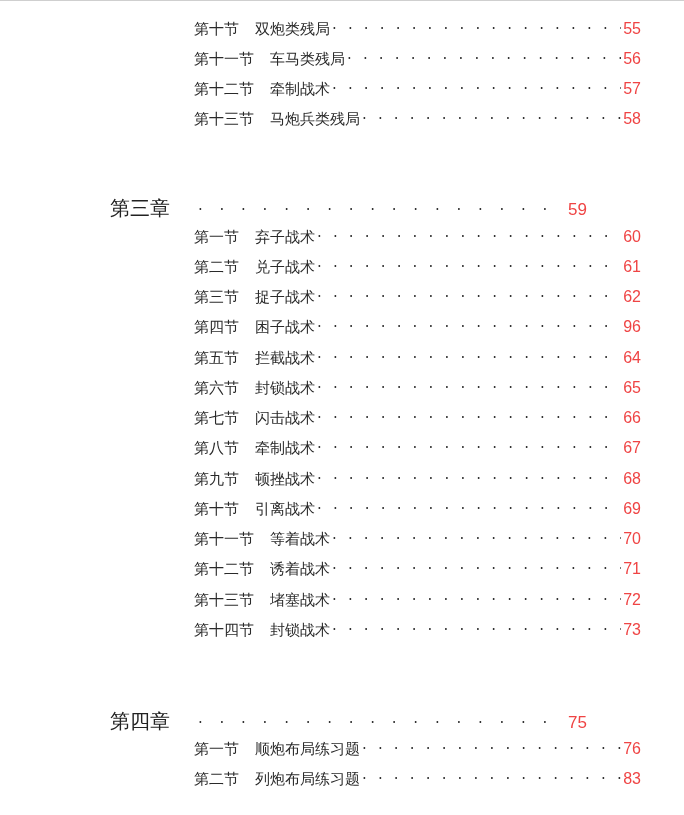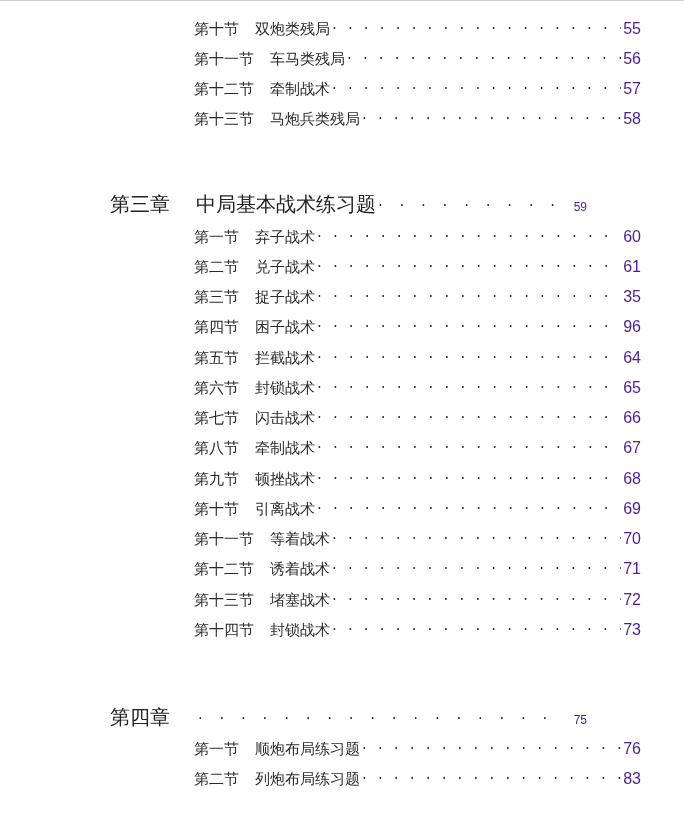--- a/index.html
+++ b/index.html
@@ -8,22 +8,22 @@
   .topline { position: absolute; left: 0; top: 0; width: 684px; height: 1px; background: #cfcfcf; }
   .entry { position: absolute; display: flex; align-items: baseline; white-space: nowrap; }
   .sec { left: 154px; width: 447px; font-size: 15px; color: #2a2a2a; margin-left: 40px; }
   .chap { left: 110px; width: 477px; font-family: "DejaVu Serif", "Liberation Serif", serif; font-size: 20px; color: #222; }
   .num { display: inline-block; }
   .gap-s { display: inline-block; width: 16px; }
   .gap-c { display: inline-block; width: 26px; }
   .leader { flex: 1; overflow: hidden; color: #333; letter-spacing: 0; margin: 0 2px; }
   .leader::before { content: "· · · · · · · · · · · · · · · · · · · · · · · · · · · · · · · · · · · · · · · ·"; white-space: nowrap; letter-spacing: 3.2px; }
   .chap .leader::before { letter-spacing: 6px; font-family: "DejaVu Sans", sans-serif; font-size: 15px; }
-  .page { font-family: "Liberation Sans", "DejaVu Sans", sans-serif; font-size: 16px; color: #4c1d95; }
-  .chap .page { font-size: 12px; margin-left: 8px; margin-top: 16px; }
+  .page { font-family: "Liberation Sans", "DejaVu Sans", sans-serif; font-size: 16px; color: #ef4444; }
+  .chap .page { font-size: 17px; margin-left: 8px; margin-top: 16px; }
 </style>
 </head>
 <body>
 
 <div class="topline"></div>
 
 <div class="entry sec" style="top:20px">
   <span class="num">第十节</span>
     <span class="gap-s"></span>
   <span>双炮类残局</span>
@@ -48,21 +48,20 @@
   <span class="num">第十三节</span>
     <span class="gap-s"></span>
   <span>马炮兵类残局</span>
   <span class="leader"></span>
   <span class="page">58</span>
 </div>
 
 <div class="entry chap" style="top:184px">
   <span class="num">第三章</span>
     <span class="gap-c"></span>
-  <span>中局基本战术练习题</span>
   <span class="leader"></span>
   <span class="page">59</span>
 </div>
 
 <div class="entry sec" style="top:228px">
   <span class="num">第一节</span>
     <span class="gap-s"></span>
   <span>弃子战术</span>
   <span class="leader"></span>
   <span class="page">60</span>
@@ -72,21 +71,21 @@
     <span class="gap-s"></span>
   <span>兑子战术</span>
   <span class="leader"></span>
   <span class="page">61</span>
 </div>
 <div class="entry sec" style="top:288px">
   <span class="num">第三节</span>
     <span class="gap-s"></span>
   <span>捉子战术</span>
   <span class="leader"></span>
-  <span class="page">35</span>
+  <span class="page">62</span>
 </div>
 <div class="entry sec" style="top:318px">
   <span class="num">第四节</span>
     <span class="gap-s"></span>
   <span>困子战术</span>
   <span class="leader"></span>
   <span class="page">96</span>
 </div>
 <div class="entry sec" style="top:349px">
   <span class="num">第五节</span>

